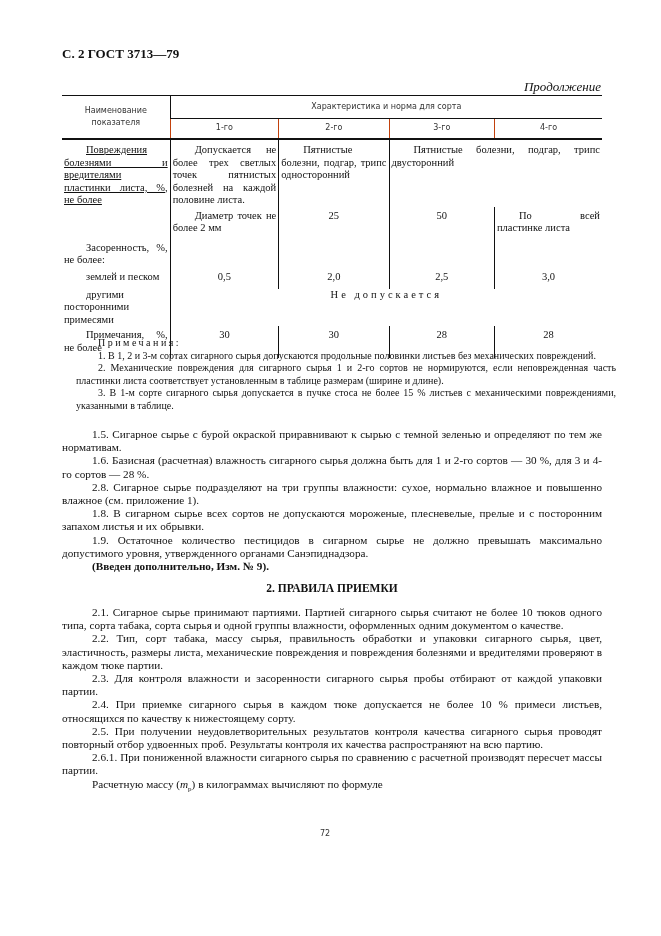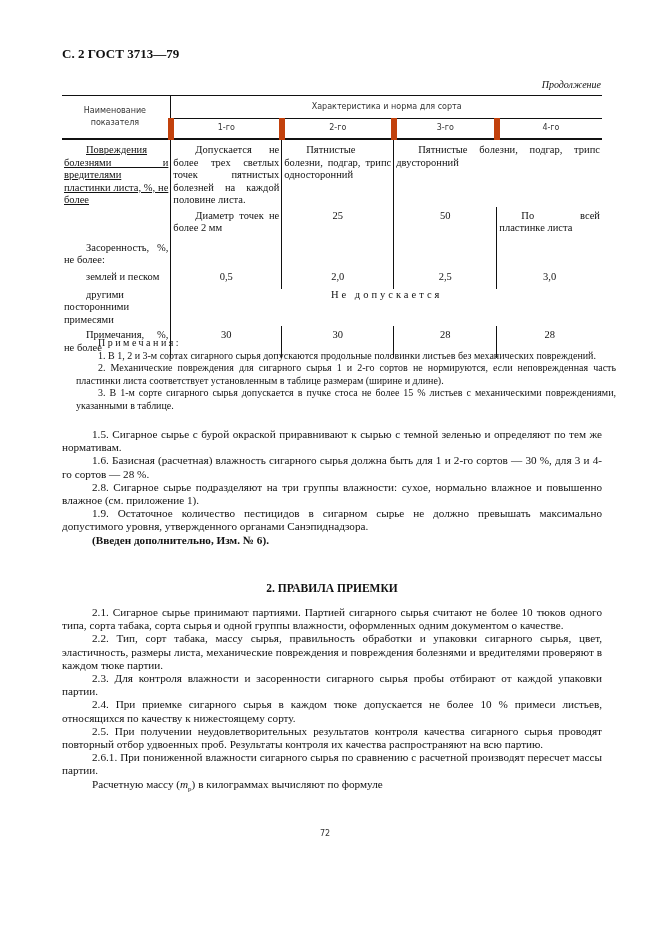--- a/index.html
+++ b/index.html
@@ -1,26 +1,26 @@
 <!DOCTYPE html>
 <html><head>
 <meta charset="utf-8">
 <style>
   html, body { margin: 0; padding: 0; background: #ffffff; }
   body { width: 661px; height: 936px; position: relative; overflow: hidden;
          font-family: "Liberation Serif", "DejaVu Serif", serif; color: #111; }
   .page-header { position: absolute; left: 62px; top: 46px; font-weight: bold; font-size: 13px; }
-  .continuation { position: absolute; right: 60px; top: 79px; font-style: italic; font-size: 10px; }
+  .continuation { position: absolute; right: 60px; top: 79px; font-style: italic; font-size: 13px; }
   table.norms { position: absolute; left: 62px; top: 95px; width: 540px; border-collapse: collapse;
                 font-size: 10.5px; line-height: 12.5px; }
   table.norms td, table.norms th { padding: 0 2px; vertical-align: top; font-weight: normal; }
   .hdr { font-family: "DejaVu Sans", sans-serif; font-size: 8px; color: #333; text-align: center; vertical-align: middle !important; }
   .top-border { border-top: 1px solid #111; margin-top: 20px; }
   .hdr-main { height: 22px; border-left: 1px solid #111; border-bottom: 1px solid #111; }
-  .hdr-sub { height: 19px; border-left: 6px solid #c2410c; }
+  .hdr-sub { height: 19px; border-left: 1px solid #c2410c; }
   .thick-bottom { border-bottom: 2px solid #111; }
   .c0 { width: 104px; }
   .c1 { width: 104px; }
   .c2 { width: 106px; }
   .c3 { width: 102px; }
   .c4 { width: 104px; }
   .vl { border-left: 1.5px solid #111; }
   .just { text-align: justify; text-align-last: left; }
   .ind { text-indent: 22px; }
   .ctr { text-align: center; }
@@ -99,22 +99,23 @@
   <p class="ind1 spaced-title">Примечания:</p>
   <p class="ind1">1. В 1, 2 и 3-м сортах сигарного сырья допускаются продольные половинки листьев без механических повреждений.</p>
   <p class="ind1">2. Механические повреждения для сигарного сырья 1 и 2-го сортов не нормируются, если неповрежденная часть пластинки листа соответствует установленным в таблице размерам (ширине и длине).</p>
   <p class="ind1">3. В 1-м сорте сигарного сырья допускается в пучке стоса не более 15 % листьев с механическими повреждениями, указанными в таблице.</p>
 </div>
 
 <div class="body-text" style="top:428px;">
   <p>1.5. Сигарное сырье с бурой окраской приравнивают к сырью с темной зеленью и определяют по тем же нормативам.</p>
   <p>1.6. Базисная (расчетная) влажность сигарного сырья должна быть для 1 и 2-го сортов — 30 %, для 3 и 4-го сортов — 28 %.</p>
   <p>2.8. Сигарное сырье подразделяют на три группы влажности: сухое, нормально влажное и повышенно влажное (см. приложение 1).</p>
+  <p>1.8. В сигарном сырье всех сортов не допускаются мороженые, плесневелые, прелые и с посторонним запахом листья и их обрывки.</p>
   <p>1.9. Остаточное количество пестицидов в сигарном сырье не должно превышать максимально допустимого уровня, утвержденного органами Санэпиднадзора.</p>
-  <p class="bold">(Введен дополнительно, Изм. № 6).</p>
+  <p class="bold">(Введен дополнительно, Изм. № 9).</p>
 </div>
 
 <div class="section-title" style="top:582px;">2. ПРАВИЛА ПРИЕМКИ</div>
 
 <div class="body-text" style="top:606px;">
   <p>2.1. Сигарное сырье принимают партиями. Партией сигарного сырья считают не более 10 тюков одного типа, сорта табака, сорта сырья и одной группы влажности, оформленных одним документом о качестве.</p>
   <p>2.2. Тип, сорт табака, массу сырья, правильность обработки и упаковки сигарного сырья, цвет, эластичность, размеры листа, механические повреждения и повреждения болезнями и вредителями проверяют в каждом тюке партии.</p>
   <p>2.3. Для контроля влажности и засоренности сигарного сырья пробы отбирают от каждой упаковки партии.</p>
   <p>2.4. При приемке сигарного сырья в каждом тюке допускается не более 10 % примеси листьев, относящихся по качеству к нижестоящему сорту.</p>
   <p>2.5. При получении неудовлетворительных результатов контроля качества сигарного сырья проводят повторный отбор удвоенных проб. Результаты контроля их качества распространяют на всю партию.</p>

